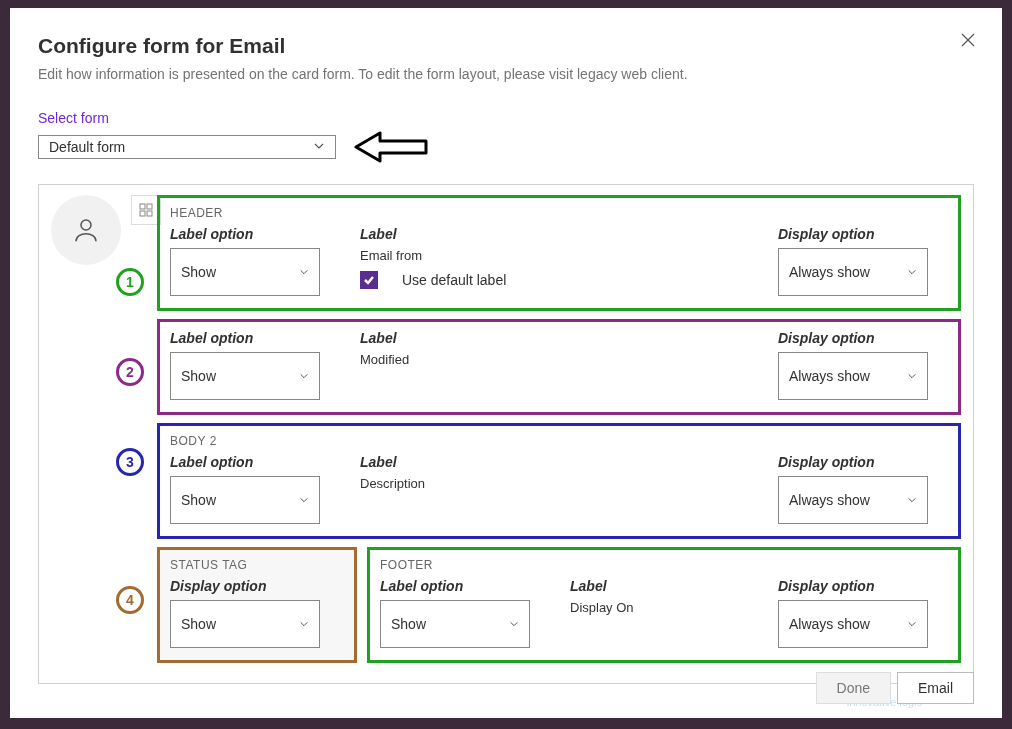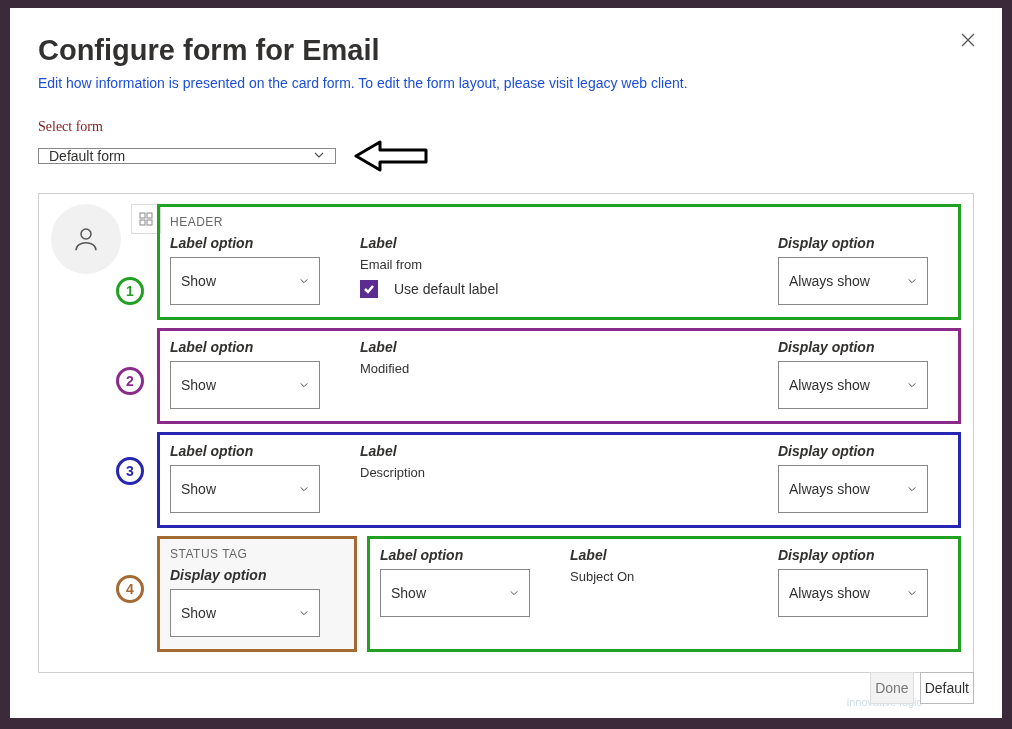--- a/index.html
+++ b/index.html
@@ -12,42 +12,42 @@
     width: 1012px;
   }
   .dialog {
     background: #fff;
     margin: 8px 10px 0 10px;
     padding: 22px 28px 18px 28px;
     position: relative;
     min-height: 710px;
   }
   .dialog-title {
-    font-size: 29px;
+    font-size: 21px;
     font-weight: 600;
     margin: 4px 0 8px 0;
   }
   .dialog-sub {
     font-size: 14px;
-    color: #1d4ed8;
+    color: #737373;
     margin-bottom: 28px;
   }
   .close-btn {
     position: absolute;
     top: 24px;
     right: 22px;
     width: 20px; height: 20px;
     cursor: pointer;
     color: #555;
   }
   .close-btn svg { width: 16px; height: 16px; }
-  .field-label { font-size: 14px; color: #7f1d1d; margin-bottom: 4px; font-family: Liberation Serif, serif; }
+  .field-label { font-size: 14px; color: #6d28d9; margin-bottom: 4px; }
   .select {
     border: 1px solid #888;
-    height: 16px;
+    height: 24px;
     display: flex;
     align-items: center;
     justify-content: space-between;
     padding: 0 10px;
     background: #fff;
     cursor: pointer;
     font-size: 14px;
   }
   .select .chev { color: #555; }
 
@@ -108,21 +108,21 @@
   .row3 {
     display: grid;
     grid-template-columns: 170px 1fr 170px;
     gap: 20px;
     align-items: start;
   }
   .col {}
   .col .bold { font-weight: 600; font-size: 14px; margin-bottom: 6px; font-style: italic; }
   .col .select { width: 150px; height: 48px; }
   .col .static { font-size: 13px; color: #333; margin-top:6px;}
-  .cbx-row { display:flex; align-items:center; gap:16px; margin-top:8px; }
+  .cbx-row { display:flex; align-items:center; gap:24px; margin-top:8px; }
   .cbx {
      width:18px; height:18px; background:#5c2d91;
      display:flex; align-items:center; justify-content:center;
   }
   .cbx svg { width:12px; height:12px; stroke:#fff; stroke-width:2.5; fill:none; }
 
   
   .badge {
     position:absolute;
     left:-44px;
@@ -141,21 +141,21 @@
   }
   .status-box { width:200px; position:relative; }
   .footer-box { flex:1; position:relative; }
 
   .dialog-footer {
     position:absolute;
     right:28px; bottom:14px;
     display:flex; gap:6px;
   }
   .btn {
-    height:32px; padding:0 4px;
+    height:32px; padding:0 20px;
     background:#fff; border:1px solid #bbb;
     cursor:pointer; font-size:14px;
     display:flex; align-items:center; justify-content:center;text-align:center;
   }
   .btn.primary-ghost { color:#777; border-color:#ddd; background:#f3f3f3;}
   .watermark {
     position:absolute;
     right:80px; bottom:10px;
     opacity:.35;
     color:#6aa0c4;
@@ -275,20 +275,21 @@
               <span class="chev"><svg width="10" height="10" viewBox="0 0 12 12">
                     <polyline points="2,4 6,8 10,4" fill="none" stroke="#555" stroke-width="1.2"></polyline>
                   </svg></span>
             </div>
           </div>
         </div>
       </div>
 
       <div class="section section-border-blue">
         <div class="badge badge-3">3</div>
+        <div class="section-head">BODY 2</div>
         <div class="row3">
           <div class="col">
             <div class="bold">Label option</div>
             <div class="select">
               <span>Show</span>
               <span class="chev"><svg width="10" height="10" viewBox="0 0 12 12">
                     <polyline points="2,4 6,8 10,4" fill="none" stroke="#555" stroke-width="1.2"></polyline>
                   </svg></span>
             </div>
           </div>
@@ -319,49 +320,50 @@
           <div class="select">
             <span>Show</span>
             <span class="chev"><svg width="10" height="10" viewBox="0 0 12 12">
                   <polyline points="2,4 6,8 10,4" fill="none" stroke="#555" stroke-width="1.2"></polyline>
                 </svg></span>
           </div>
         </div>
       </div>
 
       <div class="section section-border-green footer-box">
+        <div class="section-head">FOOTER</div>
         <div class="row3">
           <div class="col">
             <div class="bold">Label option</div>
             <div class="select">
               <span>Show</span>
               <span class="chev"><svg width="10" height="10" viewBox="0 0 12 12">
                     <polyline points="2,4 6,8 10,4" fill="none" stroke="#555" stroke-width="1.2"></polyline>
                   </svg></span>
             </div>
           </div>
           <div class="col">
             <div class="bold">Label</div>
-            <div class="static">Subject On</div>
+            <div class="static">Display On</div>
           </div>
           <div class="col">
             <div class="bold">Display option</div>
             <div class="select">
               <span>Always show</span>
               <span class="chev"><svg width="10" height="10" viewBox="0 0 12 12">
                     <polyline points="2,4 6,8 10,4" fill="none" stroke="#555" stroke-width="1.2"></polyline>
                   </svg></span>
             </div>
           </div>
         </div>
       </div>
     </div>
 
   </div>
 
   <div class="watermark">innovative logic</div>
 
   <div class="dialog-footer">
     <div class="btn primary-ghost">Done</div>
-    <div class="btn">Default</div>
+    <div class="btn">Email</div>
   </div>
 
 </div>
 
 </body></html>

